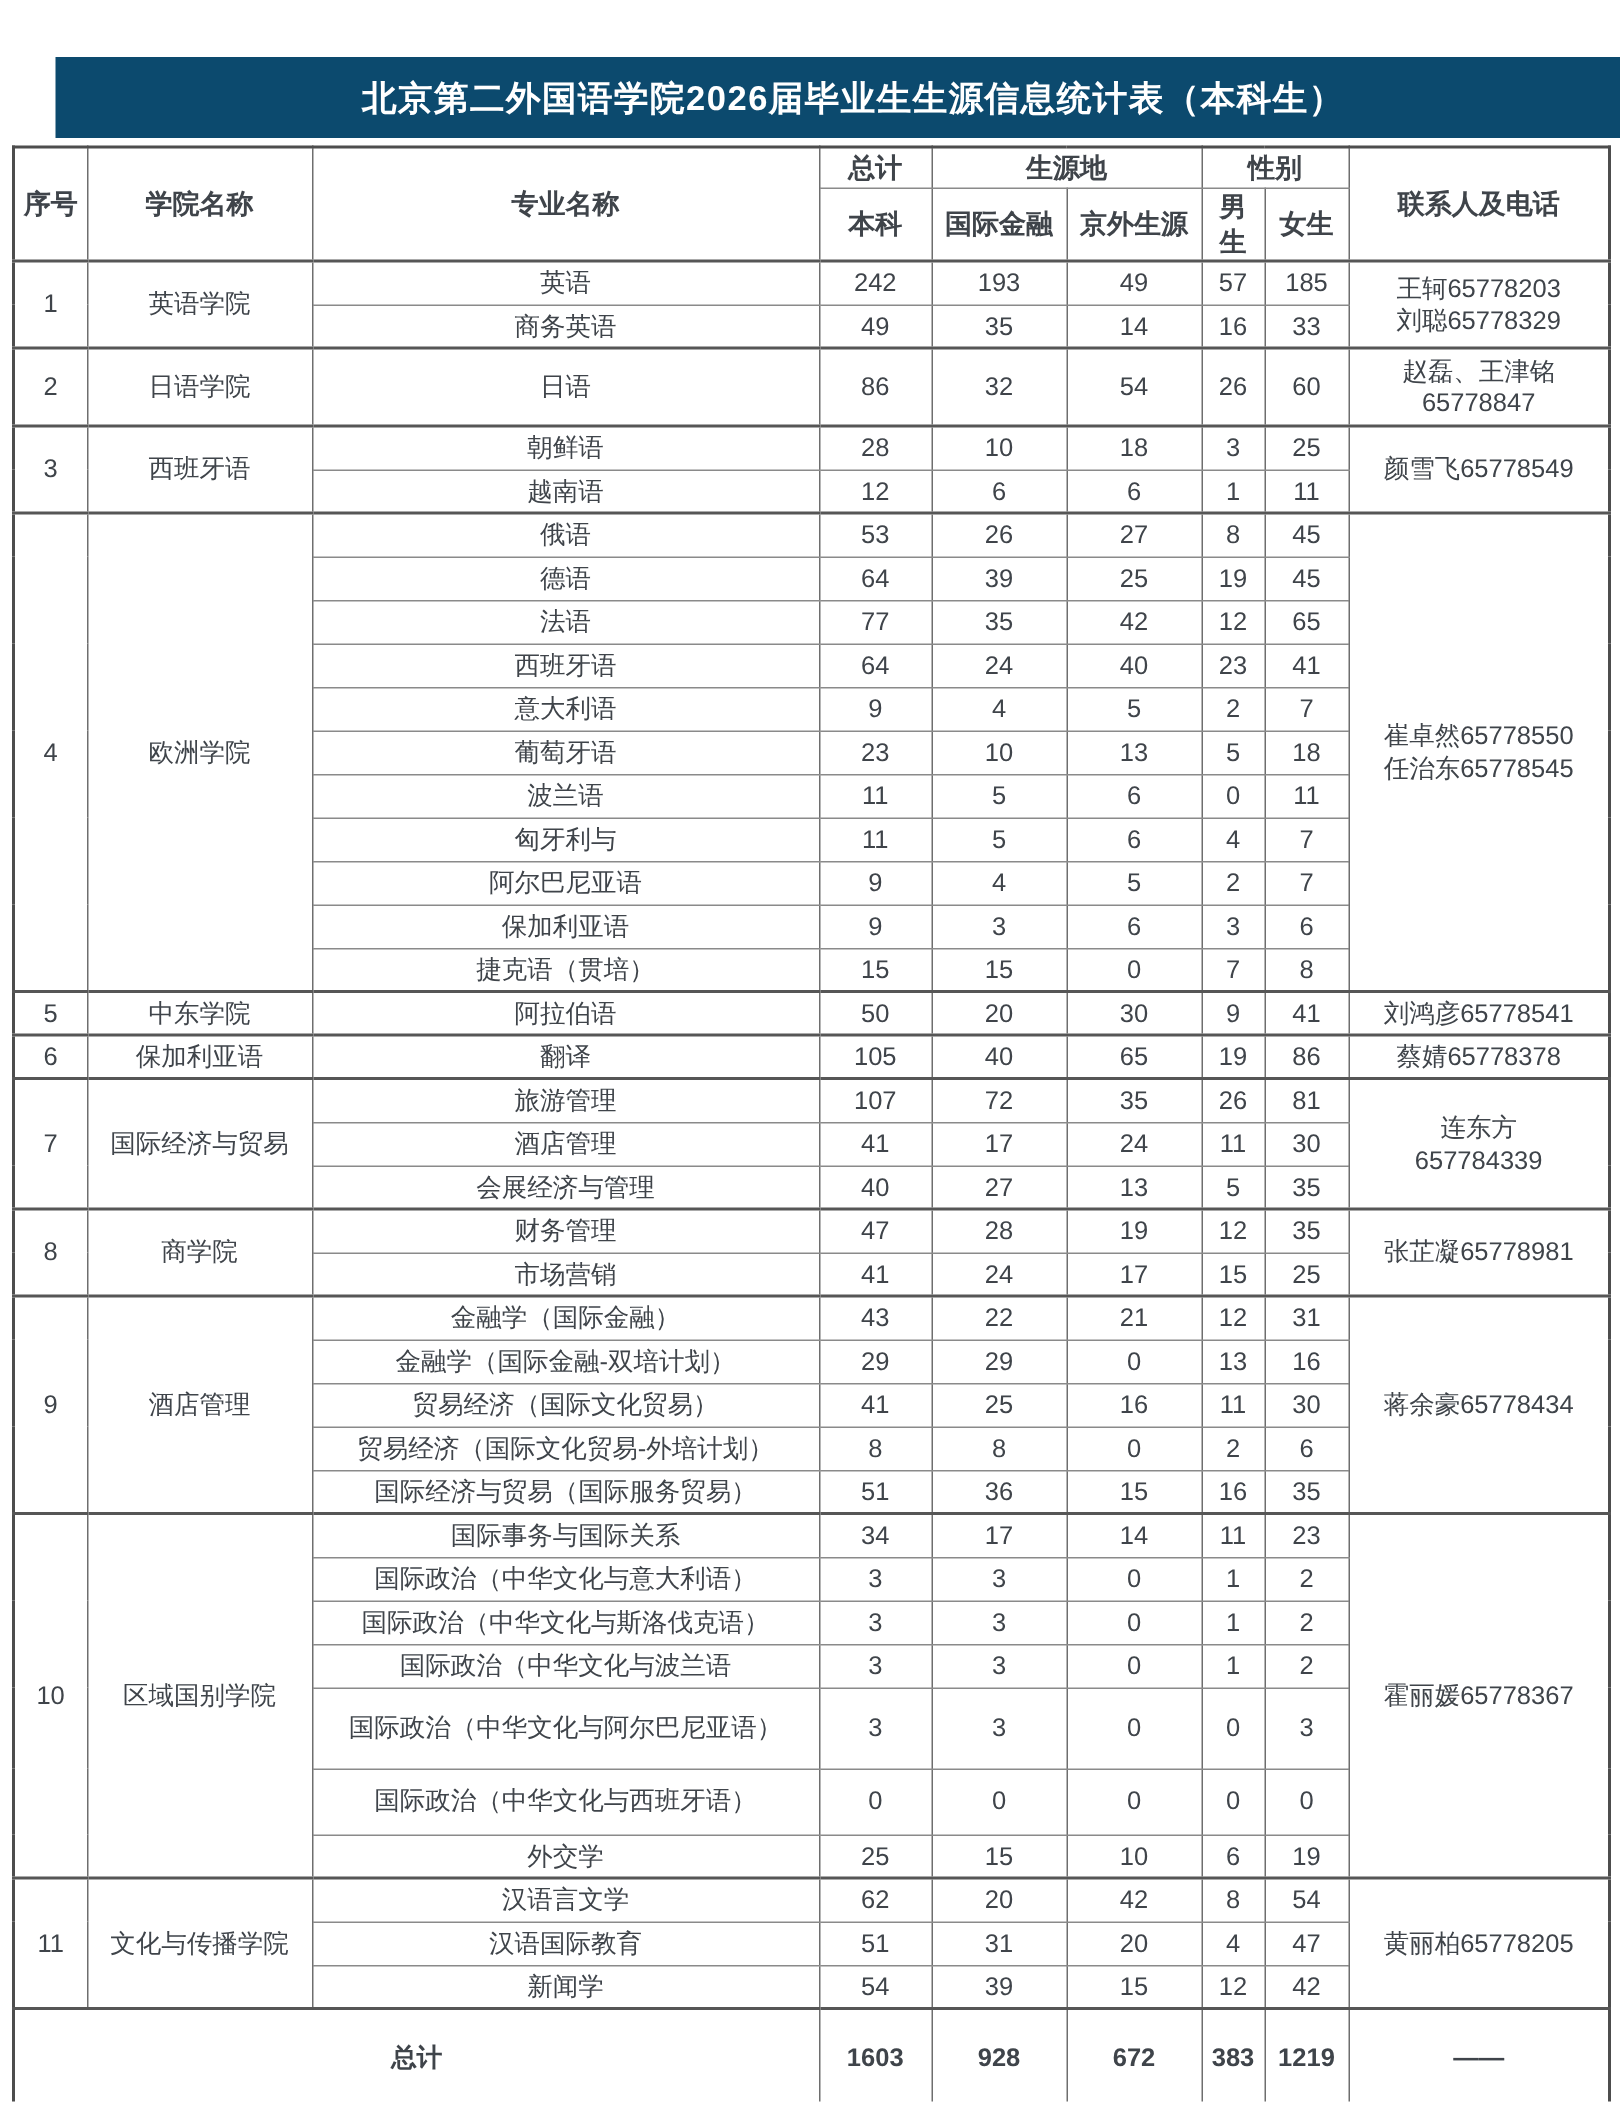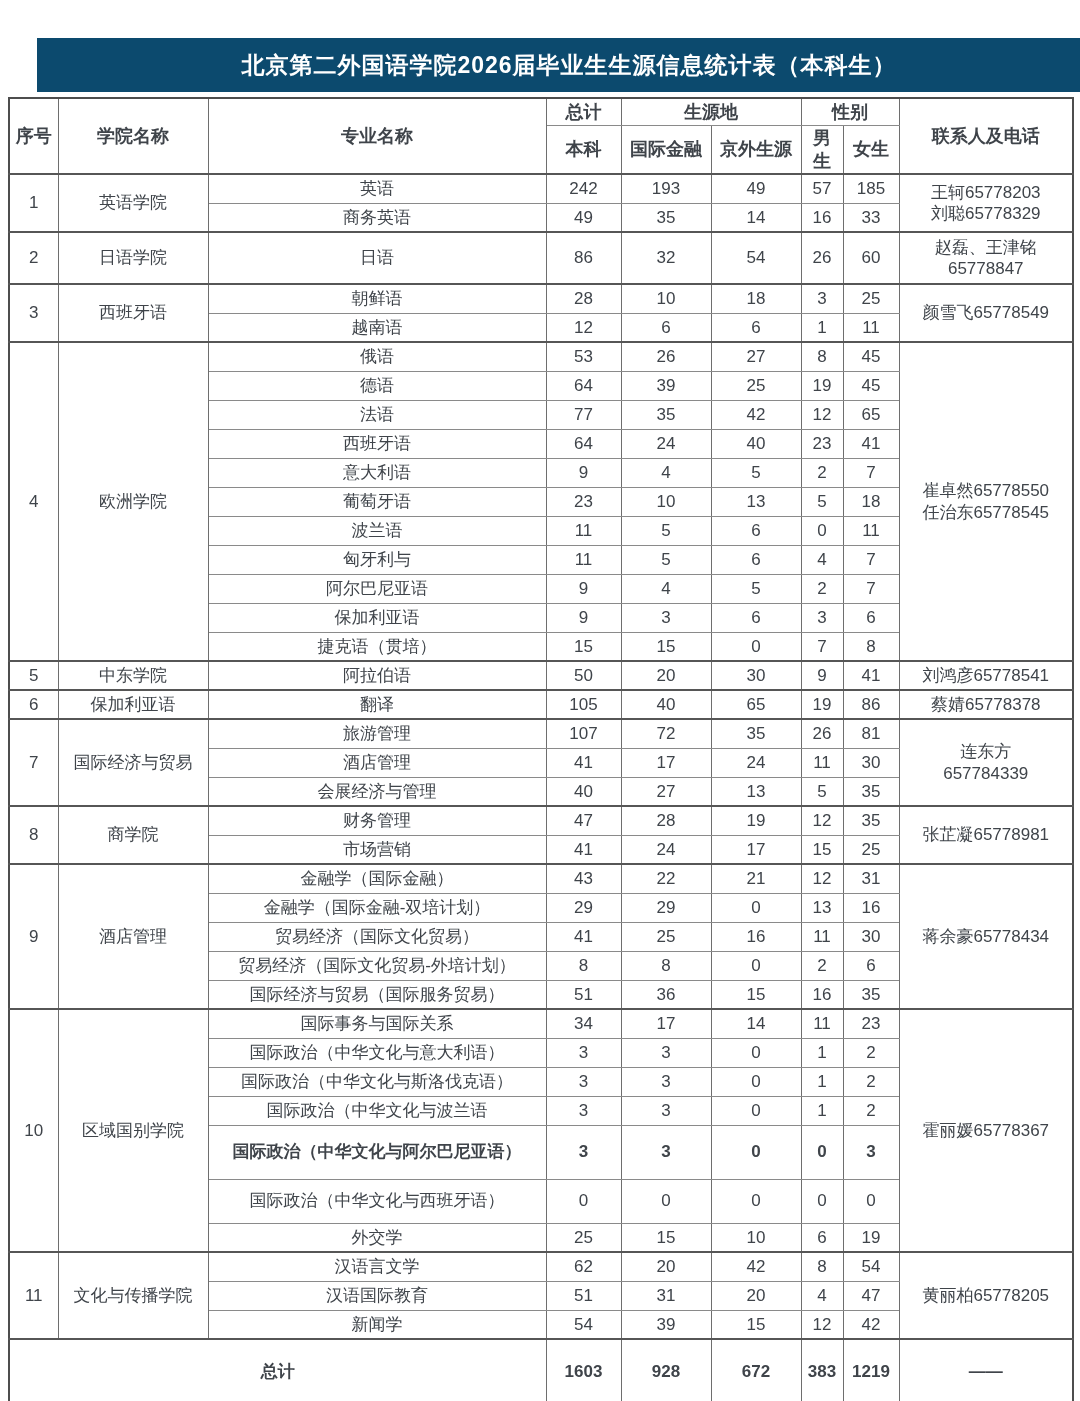--- a/index.html
+++ b/index.html
@@ -384,21 +384,21 @@
           <td class="num">2</td>
         </tr>
         <tr>
           <td class="major">国际政治（中华文化与波兰语</td>
           <td class="num">3</td>
           <td class="num">3</td>
           <td class="num">0</td>
           <td class="num">1</td>
           <td class="num">2</td>
         </tr>
-        <tr style="height: 54px; font-weight: bold;">
+        <tr style="height: 54px;">
           <td class="major">国际政治（中华文化与阿尔巴尼亚语）</td>
           <td class="num">3</td>
           <td class="num">3</td>
           <td class="num">0</td>
           <td class="num">0</td>
           <td class="num">3</td>
         </tr>
         <tr style="height: 44px;">
           <td class="major">国际政治（中华文化与西班牙语）</td>
           <td class="num">0</td>

